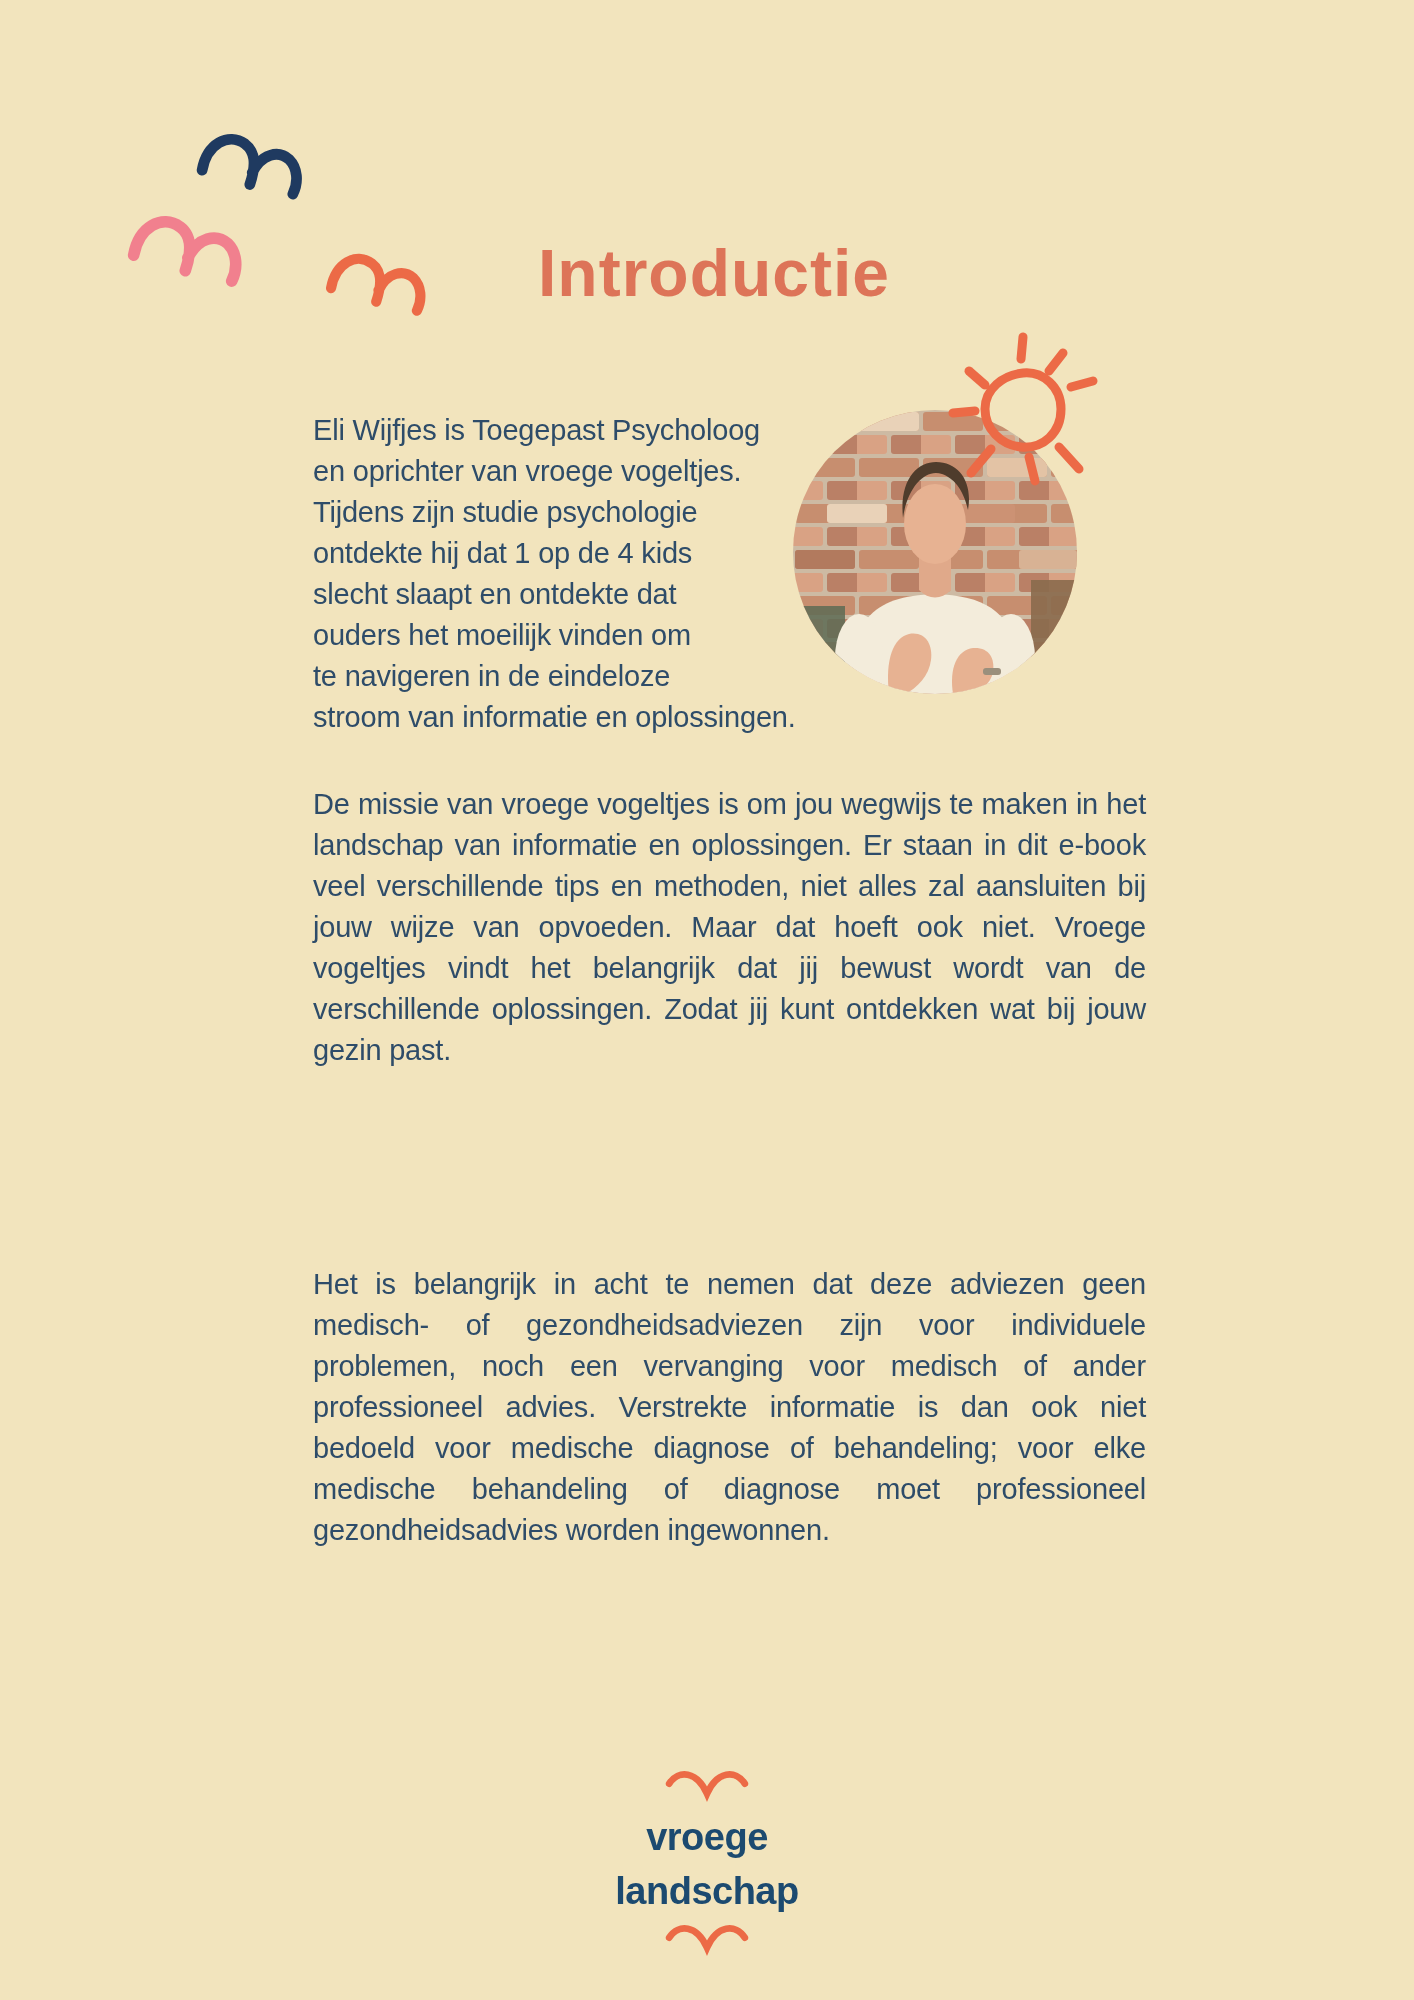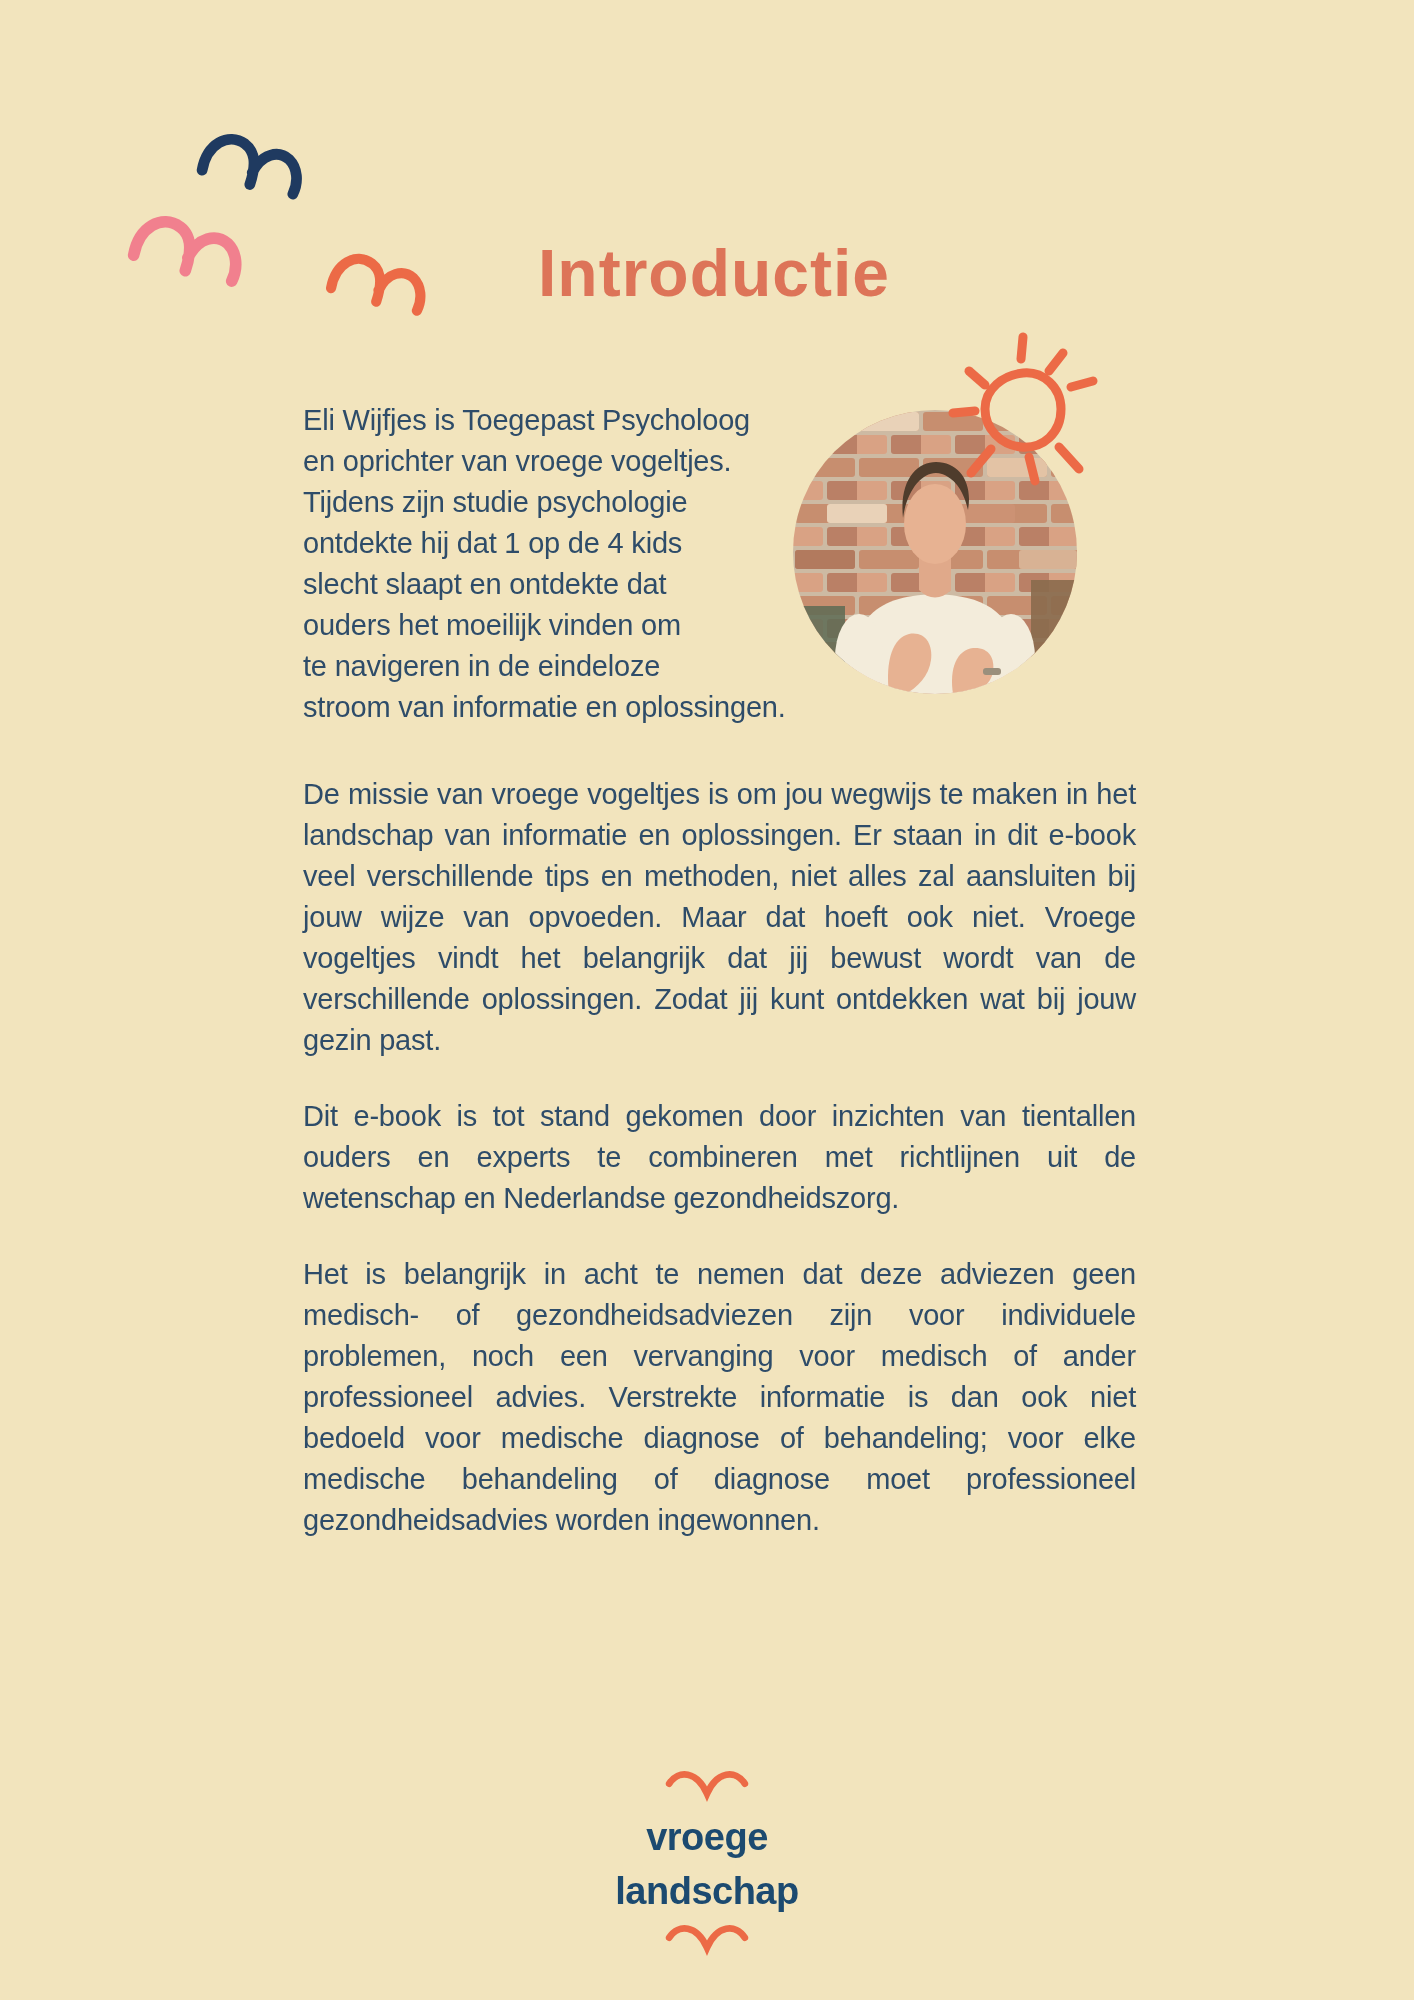--- a/index.html
+++ b/index.html
@@ -19,21 +19,21 @@
     text-align:center;
     font-size:66px;
     font-weight:bold;
     letter-spacing:1px;
     color:#dd7458;
   }
   .para{
     position:absolute;
     left:295px;
     width:833px;
-    margin:8px;
+    margin:18px;
     font-size:29px;
     line-height:41px;
     letter-spacing:-0.2px;
     color:#2e4c69;
     text-align:justify;
   }
   .para.p1{
     top:392px;
     width:590px;
     text-align:left;
@@ -144,21 +144,20 @@
 
   <p class="para p1">Eli Wijfjes is Toegepast Psycholoog
 en oprichter van vroege vogeltjes.
 Tijdens zijn studie psychologie
 ontdekte hij dat 1 op de 4 kids
 slecht slaapt en ontdekte dat
 ouders het moeilijk vinden om
 te navigeren in de eindeloze
 stroom van informatie en oplossingen.</p>
   <p class="para p2">De missie van vroege vogeltjes is om jou wegwijs te maken in het landschap van informatie en oplossingen. Er staan in dit e-book veel verschillende tips en methoden, niet alles zal aansluiten bij jouw wijze van opvoeden. Maar dat hoeft ook niet. Vroege vogeltjes vindt het belangrijk dat jij bewust wordt van de verschillende oplossingen. Zodat jij kunt ontdekken wat bij jouw gezin past.</p>
-  <p class="para p3">Dit e-book is tot stand gekomen door inzichten van tientallen ouders en experts te combineren met richtlijnen uit de wetenschap en Nederlandse gezondheidszorg.</p>
   <p class="para p4">Het is belangrijk in acht te nemen dat deze adviezen geen medisch- of gezondheidsadviezen zijn voor individuele problemen, noch een vervanging voor medisch of ander professioneel advies. Verstrekte informatie is dan ook niet bedoeld voor medische diagnose of behandeling; voor elke medische behandeling of diagnose moet professioneel gezondheidsadvies worden ingewonnen.</p>
 
   <div class="logo">
     <svg class="logo-bird top" width="84" height="34" viewBox="0 0 100 40">
       <path d="M5,16 C16,-1 38,1 50,28 C62,1 84,-1 95,16" fill="none" stroke-width="8" stroke-linecap="round" stroke="#ec6a46"></path>
     </svg>
     <p class="logo-line">vroege</p>
     <p class="logo-line">landschap</p>
     <svg class="logo-bird bottom" width="84" height="34" viewBox="0 0 100 40">
       <path d="M5,16 C16,-1 38,1 50,28 C62,1 84,-1 95,16" fill="none" stroke-width="8" stroke-linecap="round" stroke="#ec6a46"></path>

